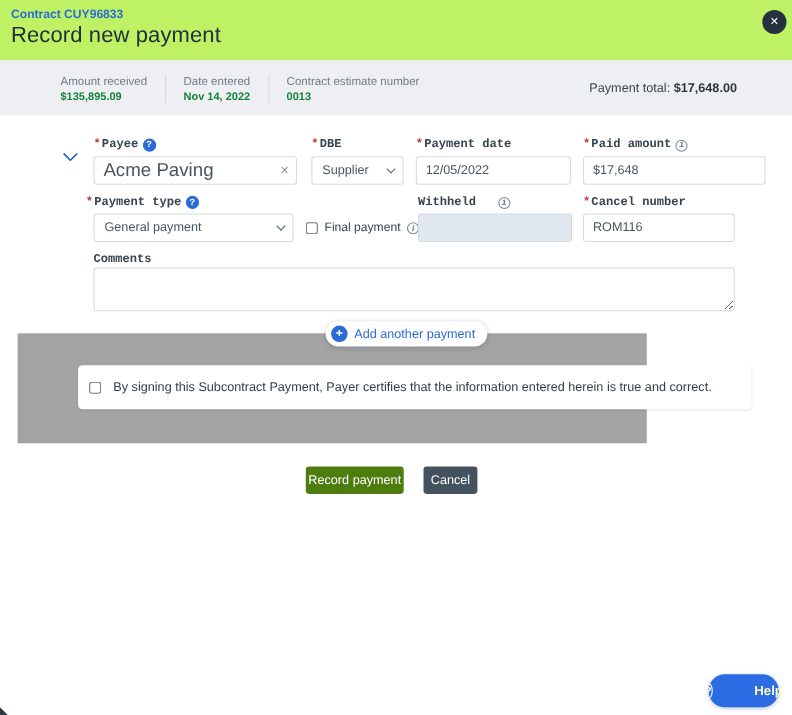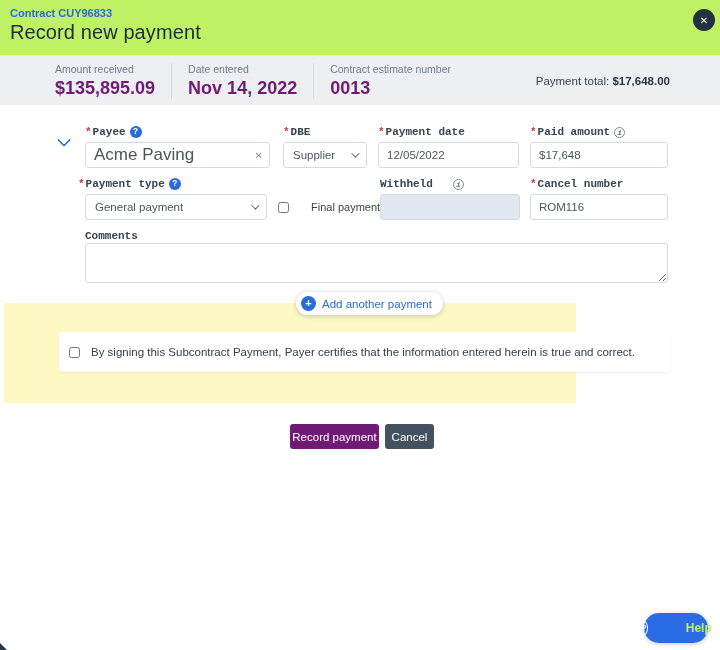--- a/index.html
+++ b/index.html
@@ -20,21 +20,21 @@
     font-size:10px; cursor:pointer;
   }
 
   
   .summary-bar { position:absolute; left:0; top:55px; width:720px; height:50px; background:#edeff3; border-top:1px solid #e7e9ed; }
   .stats { position:absolute; left:55px; top:0; height:100%; display:flex; align-items:center; }
   .stat { padding:0 16px; }
   .stat:first-child { padding-left:0; }
   .stat + .stat { border-left:1px solid #d7dbe0; }
   .stat-label { font-size:10.5px; color:#707c89; }
-  .stat-value { font-size:18px; font-weight:bold; color:#701a75; margin-top:3px; }
+  .stat-value { font-size:10px; font-weight:bold; color:#15803d; margin-top:3px; }
   .payment-total { position:absolute; right:50px; top:50%; transform:translateY(-50%); font-size:11.5px; color:#3a4653; }
   .payment-total b { color:#2b3744; }
 
   
   .expand-chevron {
     position:absolute; left:59px; top:135px; width:10px; height:10px; cursor:pointer;
   }
   .expand-chevron::before {
     content:""; display:block; width:8px; height:8px;
     border-right:2px solid #2a6bd7; border-bottom:2px solid #2a6bd7;
@@ -67,21 +67,21 @@
     position:absolute; right:7px; top:50%; transform:translateY(-50%);
     color:#8a95a1; font-size:10px; cursor:pointer;
   }
   .select {
     position:absolute; height:26px; border:1px solid #d6dbe1; border-radius:3px; background:#fff;
     display:flex; align-items:center; justify-content:space-between; padding:0 9px;
     font-size:11.5px; color:#49565f; cursor:pointer;
   }
   .sel-chev { width:6px; height:6px; border-right:1.5px solid #5a6673; border-bottom:1.5px solid #5a6673; transform:rotate(45deg) translateY(-2px); }
   .disabled-input { background:#e1e8f0; border-color:#d2dce6; }
-  .check-row { position:absolute; display:flex; align-items:center; gap:22px; font-size:11px; color:#38444f; }
+  .check-row { position:absolute; display:flex; align-items:center; gap:6px; font-size:11px; color:#38444f; }
   .check-row input { width:11px; height:11px; cursor:pointer; accent-color:#2a6bd7; }
   textarea.comments {
     position:absolute; left:85px; top:243px; width:583px; height:40px;
     border:1px solid #d6dbe1; border-radius:3px; font-family:"Liberation Sans", sans-serif;
     font-size:11.5px; color:#49565f; padding:4px 8px; outline:none;
   }
 
   
   .add-pill {
     position:absolute; left:296px; top:292px; height:23px; z-index:3;
@@ -89,47 +89,47 @@
     display:flex; align-items:center; gap:6px; cursor:pointer;
     box-shadow:0 1px 5px rgba(40,60,90,.28);
   }
   .plus-icon {
     width:15px; height:15px; border-radius:50%; background:#2a6bd7; color:#fff;
     font-size:11px; font-weight:bold; display:flex; align-items:center; justify-content:center; line-height:1;
   }
   .add-label { font-size:11.5px; color:#2a6bd7; font-weight:500; white-space:nowrap; }
 
   
-  .cert-section { position:absolute; left:4px; top:303px; width:572px; height:100px; background:#fef9c3; }
+  .cert-section { position:absolute; left:16px; top:303px; width:572px; height:100px; background:#a3a3a3; }
   .cert-card {
     position:absolute; left:55px; top:29px; width:612px; height:40px; background:#fff; border-radius:4px;
     box-shadow:0 1px 2px rgba(20,40,60,.07); display:flex; align-items:center; padding-left:10px;
   }
   .cert-card input { width:11px; height:11px; cursor:pointer; flex:0 0 auto; }
   .cert-text { font-size:11.5px; color:#303d4a; margin-left:11px; }
 
   
   .btn {
     position:absolute; top:424px; height:25px; border:none; border-radius:3px;
     font-family:"Liberation Sans", sans-serif; font-size:11.5px; color:#fff; cursor:pointer;
     display:flex; align-items:center; justify-content:center;
   }
-  .btn-record { left:290px; width:89px; background:#701a75; }
+  .btn-record { left:278px; width:89px; background:#4d7c0f; }
   .btn-cancel { left:385px; width:49px; background:#43525e; }
 
   .help-btn {
     position:absolute; left:644px; top:613px; width:64px; height:30px; border-radius:15px;
     background:#2b6ce4; display:flex; align-items:center; justify-content:center; gap:5px;
     cursor:pointer; box-shadow:0 1px 4px rgba(30,60,120,.3);
   }
   .help-q {
     width:14px; height:14px; border-radius:50%; border:1.5px solid #fff; color:#fff;
     font-size:9px; font-weight:bold; display:flex; align-items:center; justify-content:center;
   }
-  .help-label { color:#bef264; font-size:12px; font-weight:bold;margin-left:33px; }
+  .help-label { color:#fef9c3; font-size:12px; font-weight:bold;margin-left:33px; }
 
   .corner-artifact {
     position:absolute; left:0; bottom:0; width:0; height:0;
     border-left:7px solid #2b3947; border-top:7px solid transparent;
   }
 </style>
 </head>
 <body>
 
 <div class="header">
@@ -180,21 +180,21 @@
 
 <div class="input-wrap" style="left:85px; top:142px; width:185px;">
   <input value="Acme Paving" style="">
   <span class="clear-x">✕</span>
 </div>
 <div class="select" style="left:283px; top:142px; width:84px;">
   <span>Supplier</span>
   <span class="sel-chev"></span>
 </div>
 <input class="txt-input" style="left: 378px; top: 142px; width: 141px;" value="12/05/2022">
-<input class="txt-input" style="left: 530px; top: 142px; width: 138px;" value="$17,648">
+<input class="txt-input" style="left: 530px; top: 142px; width: 166px;" value="$17,648">
 
 <div class="fld-label" style="left:78px; top:178px;align-items:flex-end;">
   <span><span class="req">*</span><span>Payment type</span></span>
   <span class="q-icon">?</span>
 </div>
 <div class="fld-label" style="left:380px; top:178px;gap:20px;">
   <span>Withheld</span>
   <span class="i-icon">i</span>
 </div>
 <div class="fld-label" style="left:530px; top:178px;">

